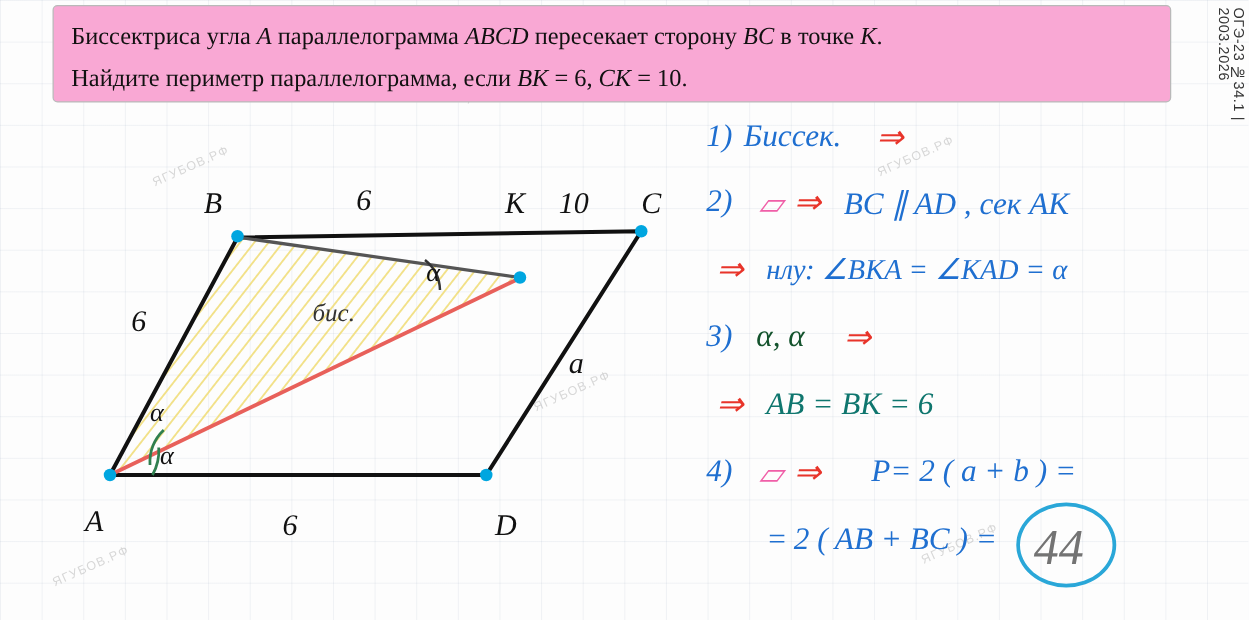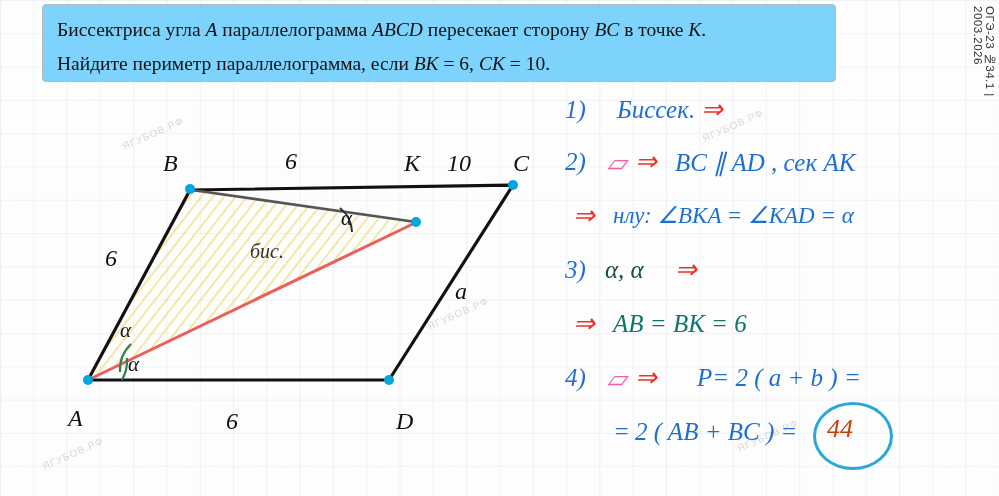--- a/index.html
+++ b/index.html
@@ -23,25 +23,25 @@
       linear-gradient(to right, rgba(120,140,170,0.10) 1px, transparent 1px),
       linear-gradient(to bottom, rgba(120,140,170,0.10) 1px, transparent 1px);
     background-size: 33.3px 33.3px;
     pointer-events: none;
   }
   
   #statement {
     position: absolute;
     left: 42px;
     top: 4px;
-    width: 794px;
+    width: 895px;
     height: 78px;
     border: 1px solid #b9b9b9;
     border-radius: 4px;
-    background: #7dd3fc;
+    background: #f9a8d4;
     box-sizing: border-box;
     padding: 8px 14px 0 14px;
   }
   .stmt-line {
     font-size: 19.5px;
     color: #111;
     line-height: 34px;
     white-space: nowrap;
   }
   .it { font-style: italic; }
@@ -138,21 +138,21 @@
   <div class="hand" style="position:absolute; left:226px; top:408px; font-size:24px; color:#111;">6</div>
   <div class="hand" style="position:absolute; left:396px; top:408px; font-size:24px; color:#111;">D</div>
   <div class="hand" style="position:absolute; left:250px; top:240px; font-size:20px; color:#333;">бис.</div>
   <div class="hand" style="position:absolute; left:341px; top:206px; font-size:21px; color:#111;">α</div>
   <div class="hand" style="position:absolute; left:120px; top:318px; font-size:21px; color:#111;">α</div>
   <div class="hand" style="position:absolute; left:128px; top:352px; font-size:21px; color:#111;">α</div>
 
   <div style="position:absolute; left:565px; top:96px; width:425px; height:395px;">
 
     <div style="position:absolute; left:0; top:0; font-size:25px; color:#1f6fd0;" class="hand">1)</div>
-    <div style="position:absolute; left:52px; top:0; font-size:25px; color:#1f6fd0;text-align:right;" class="hand">Биссек.</div>
+    <div style="position:absolute; left:30px; top:0; font-size:25px; color:#1f6fd0;text-align:right;" class="hand">Биссек.</div>
     <div style="position:absolute; left:136px; top:-2px; font-size:26px; color:#e8342a;" class="hand">⇒</div>
 
     <div style="position:absolute; left:0; top:52px; font-size:25px; color:#1f6fd0;" class="hand">2)</div>
     <div style="position:absolute; left:42px; top:52px; font-size:25px; color:#f05fa8;" class="hand">▱</div>
     <div style="position:absolute; left:70px; top:50px; font-size:26px; color:#e8342a;" class="hand">⇒</div>
     <div style="position:absolute; left:110px; top:52px; font-size:25px; color:#1f6fd0;" class="hand">BC ∥ AD , сек AK</div>
 
     <div style="position:absolute; left:8px; top:104px; font-size:26px; color:#e8342a;" class="hand">⇒</div>
     <div style="position:absolute; left:48px; top:106px; font-size:23px; color:#1f6fd0;" class="hand">нлу:  ∠BKA = ∠KAD = α</div>
 
@@ -165,15 +165,15 @@
 
     <div style="position:absolute; left:0; top:268px; font-size:25px; color:#1f6fd0;" class="hand">4)</div>
     <div style="position:absolute; left:42px; top:268px; font-size:25px; color:#f05fa8;" class="hand">▱</div>
     <div style="position:absolute; left:70px; top:266px; font-size:26px; color:#e8342a;" class="hand">⇒</div>
     <div style="position:absolute; left:112px; top:268px; font-size:25px; color:#1f6fd0;margin-left:20px;" class="hand">P= 2 ( a + b ) =</div>
 
     <div style="position:absolute; left:48px; top:322px; font-size:25px; color:#1f6fd0;" class="hand">=</div>
     <div style="position:absolute; left:70px; top:322px; font-size:25px; color:#1f6fd0;" class="hand">2 ( AB + BC ) =</div>
 
     <div style="position:absolute; left:248px; top:306px; width:74px; height:62px; border:3px solid #2aa7d8; border-radius:50%;"></div>
-    <div style="position:absolute; left:262px; top:318px; font-size:26px; color:#c2410c;" class="hand">44</div>
+    <div style="position:absolute; left:262px; top:318px; font-size:40px; color:#737373;" class="hand">44</div>
   </div>
 </div>
 
 </body></html>

